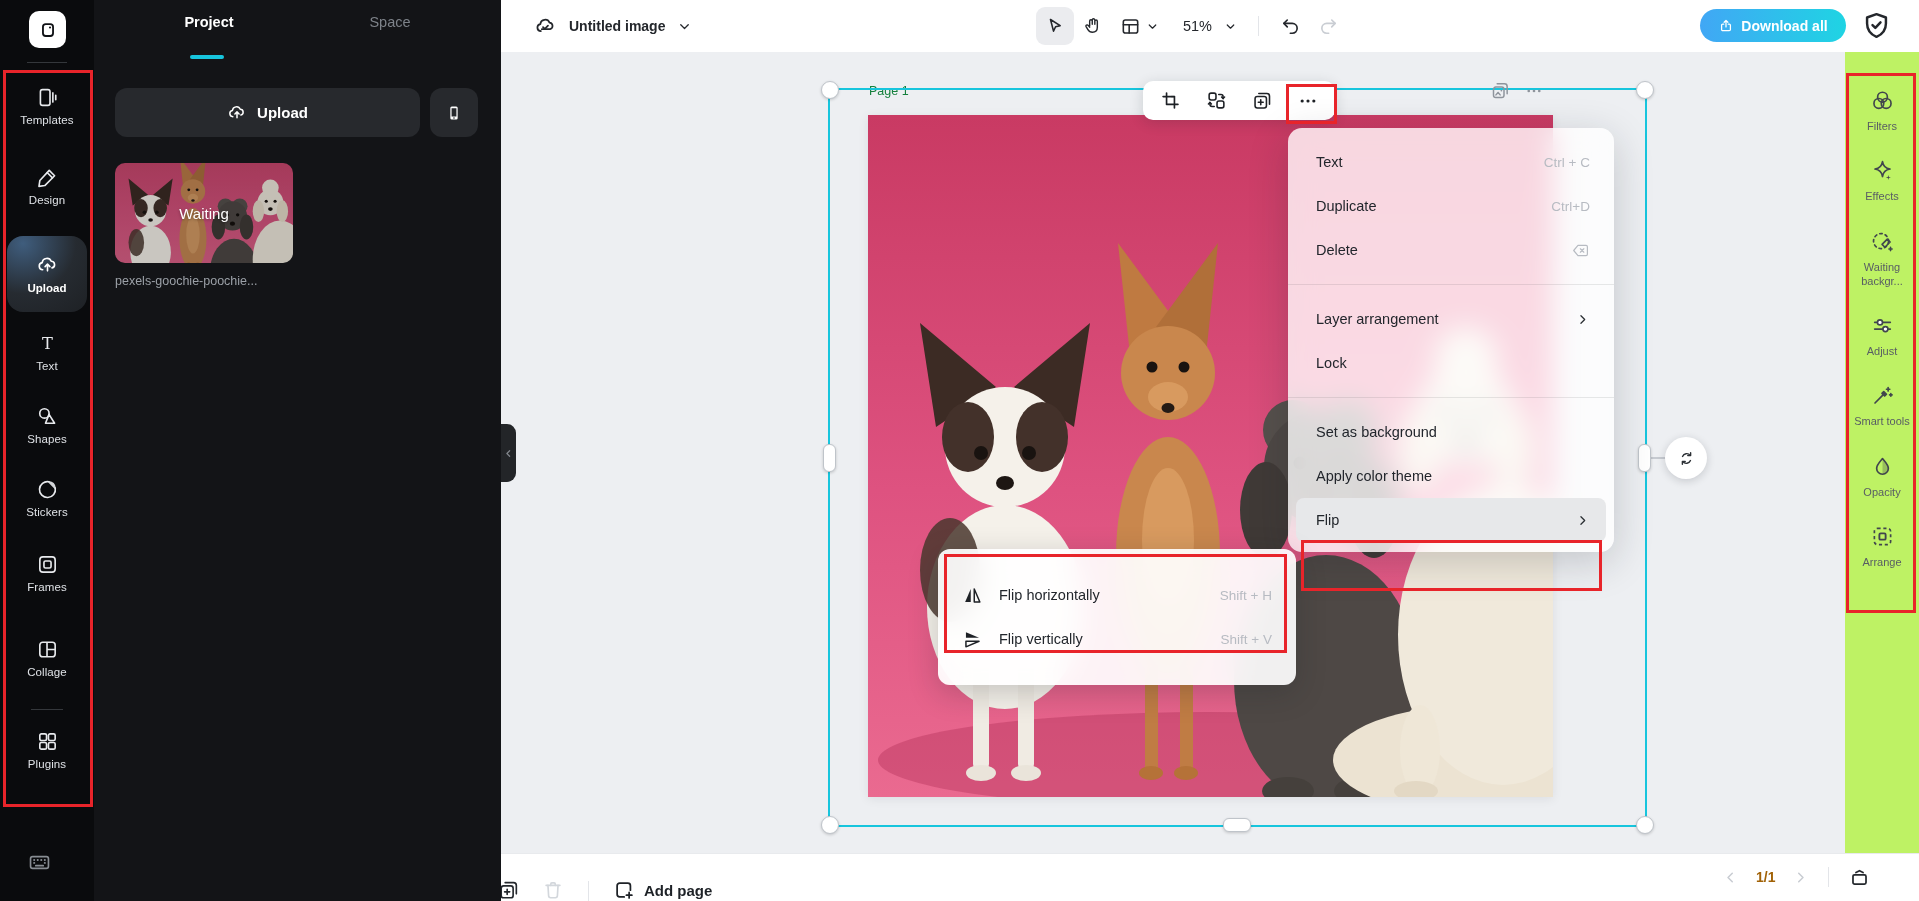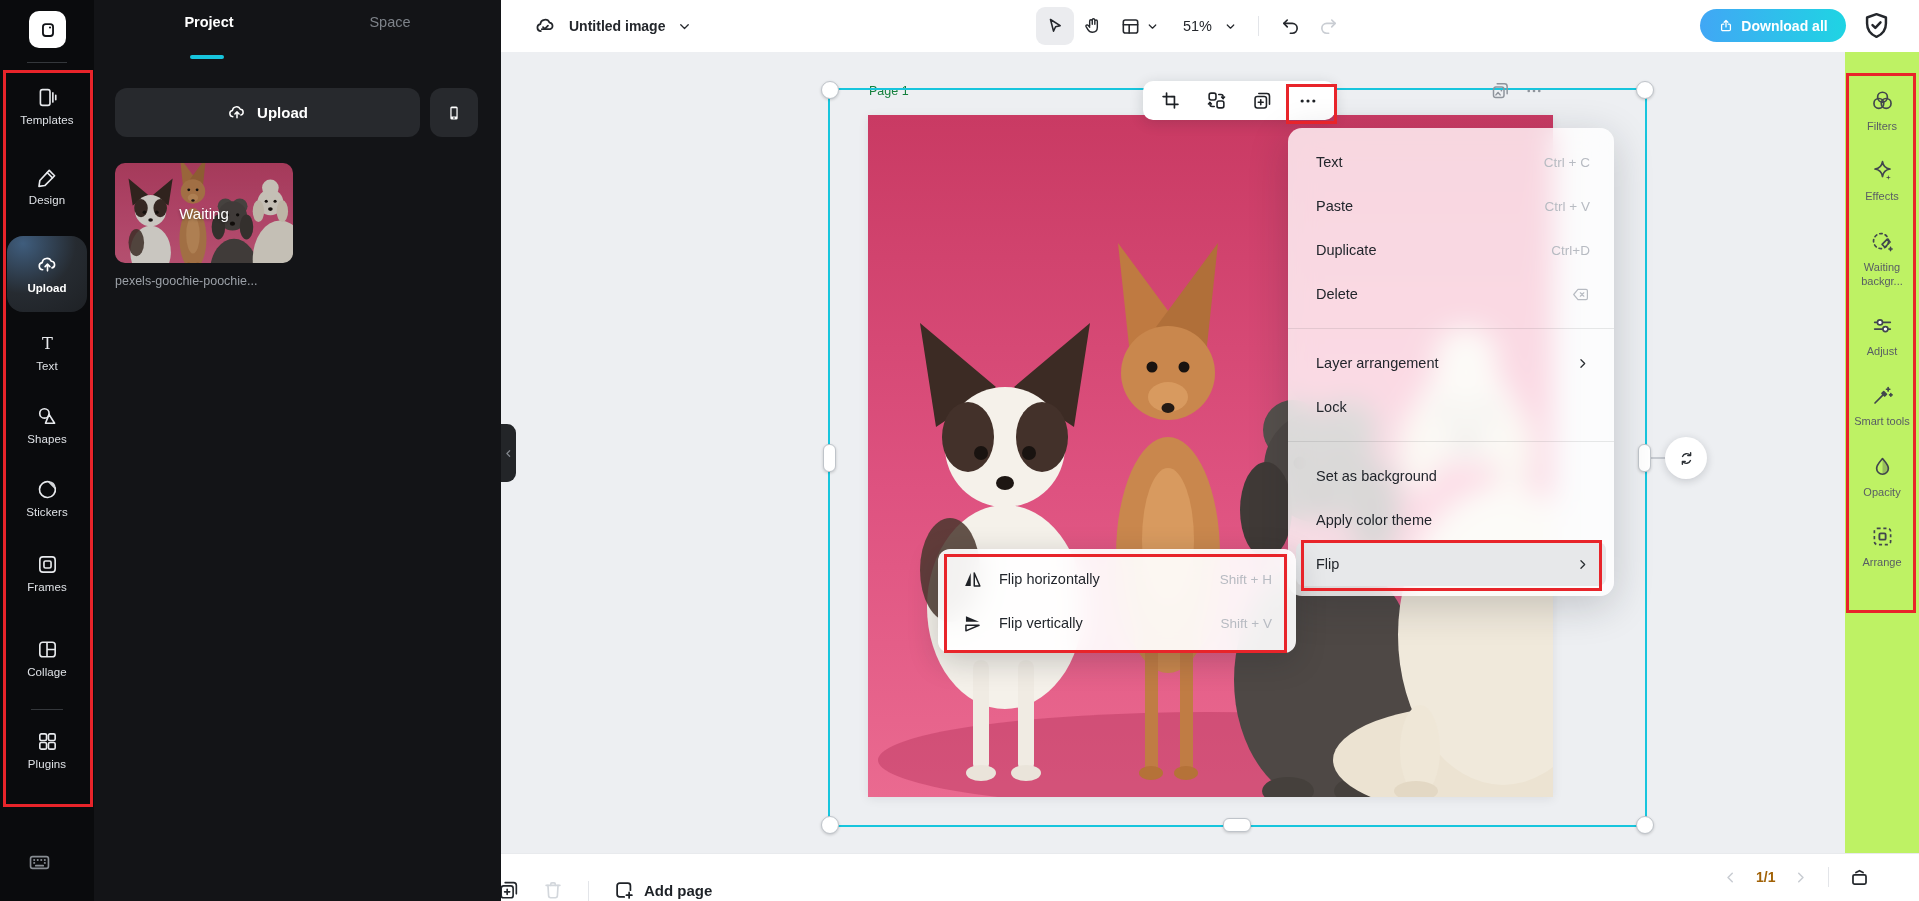--- a/index.html
+++ b/index.html
@@ -85,21 +85,21 @@
     align-items:center;justify-content:space-between;cursor:pointer}
   .mrow .ml{font-size:14.5px;color:#22262c}
   .mrow .ms{font-size:13.5px;color:#b7bbc2}
   .mrow.hl{background:#e7e8ea}
   .mdiv{height:1px;background:rgba(30,35,42,.1);margin:12px 0}
   .chev-r{color:#2a2e33}
 
   
   .flip-menu{left:938px;top:549px;width:358px;background:rgba(255,255,255,.92);
     backdrop-filter:blur(14px);-webkit-backdrop-filter:blur(14px);border-radius:12px;
-    box-shadow:0 8px 30px rgba(25,30,38,.22);padding:8px 0;z-index:12}
+    box-shadow:0 8px 30px rgba(25,30,38,.22);padding:24px 0;z-index:12}
   .frow{height:44px;padding:0 24px;display:flex;align-items:center;cursor:pointer}
   .frow .fi{color:#1e2126;margin-right:16px}
   .frow .fl{font-size:14.5px;color:#22262c;flex:1}
   .frow .fs{font-size:13.5px;color:#b7bbc2}
 
   
   .rightbar{left:1845px;top:52px;width:74px;height:801px;background:#bef264;z-index:20;
     display:flex;flex-direction:column;align-items:center;padding-top:36px;box-sizing:border-box;gap:25px}
   .rb-item{display:flex;flex-direction:column;align-items:center;gap:6px;color:#41464d;cursor:pointer;width:70px}
   .rb-item .lbl{font-size:11px;color:#585d64;text-align:center;line-height:1.3;max-width:62px;overflow-wrap:break-word}
@@ -275,24 +275,20 @@
       </svg>
     </span>
   </div>
 
   <div class="abs ctx-menu">
     <div class="mrow">
       <span class="ml">Text</span>
       <span class="ms">Ctrl + C</span>
     </div>
     <div class="mrow">
-      <span class="ml">Paste</span>
-      <span class="ms">Ctrl + V</span>
-    </div>
-    <div class="mrow">
       <span class="ml">Duplicate</span>
       <span class="ms">Ctrl+D</span>
     </div>
     <div class="mrow">
       <span class="ml">Delete</span>
       <span class="ms">
         <svg width="19" height="19" viewBox="0 0 24 24" fill="none" stroke="#b7bbc2" stroke-width="1.5" stroke-linecap="round" stroke-linejoin="round">
           <path d="M8.8 5.5 H19 a1.7 1.7 0 0 1 1.7 1.7 v9.6 a1.7 1.7 0 0 1 -1.7 1.7 H8.8 L3.4 12 Z"></path>
           <path d="M11.8 9.8 L16.2 14.2 M16.2 9.8 L11.8 14.2"></path>
         </svg>

